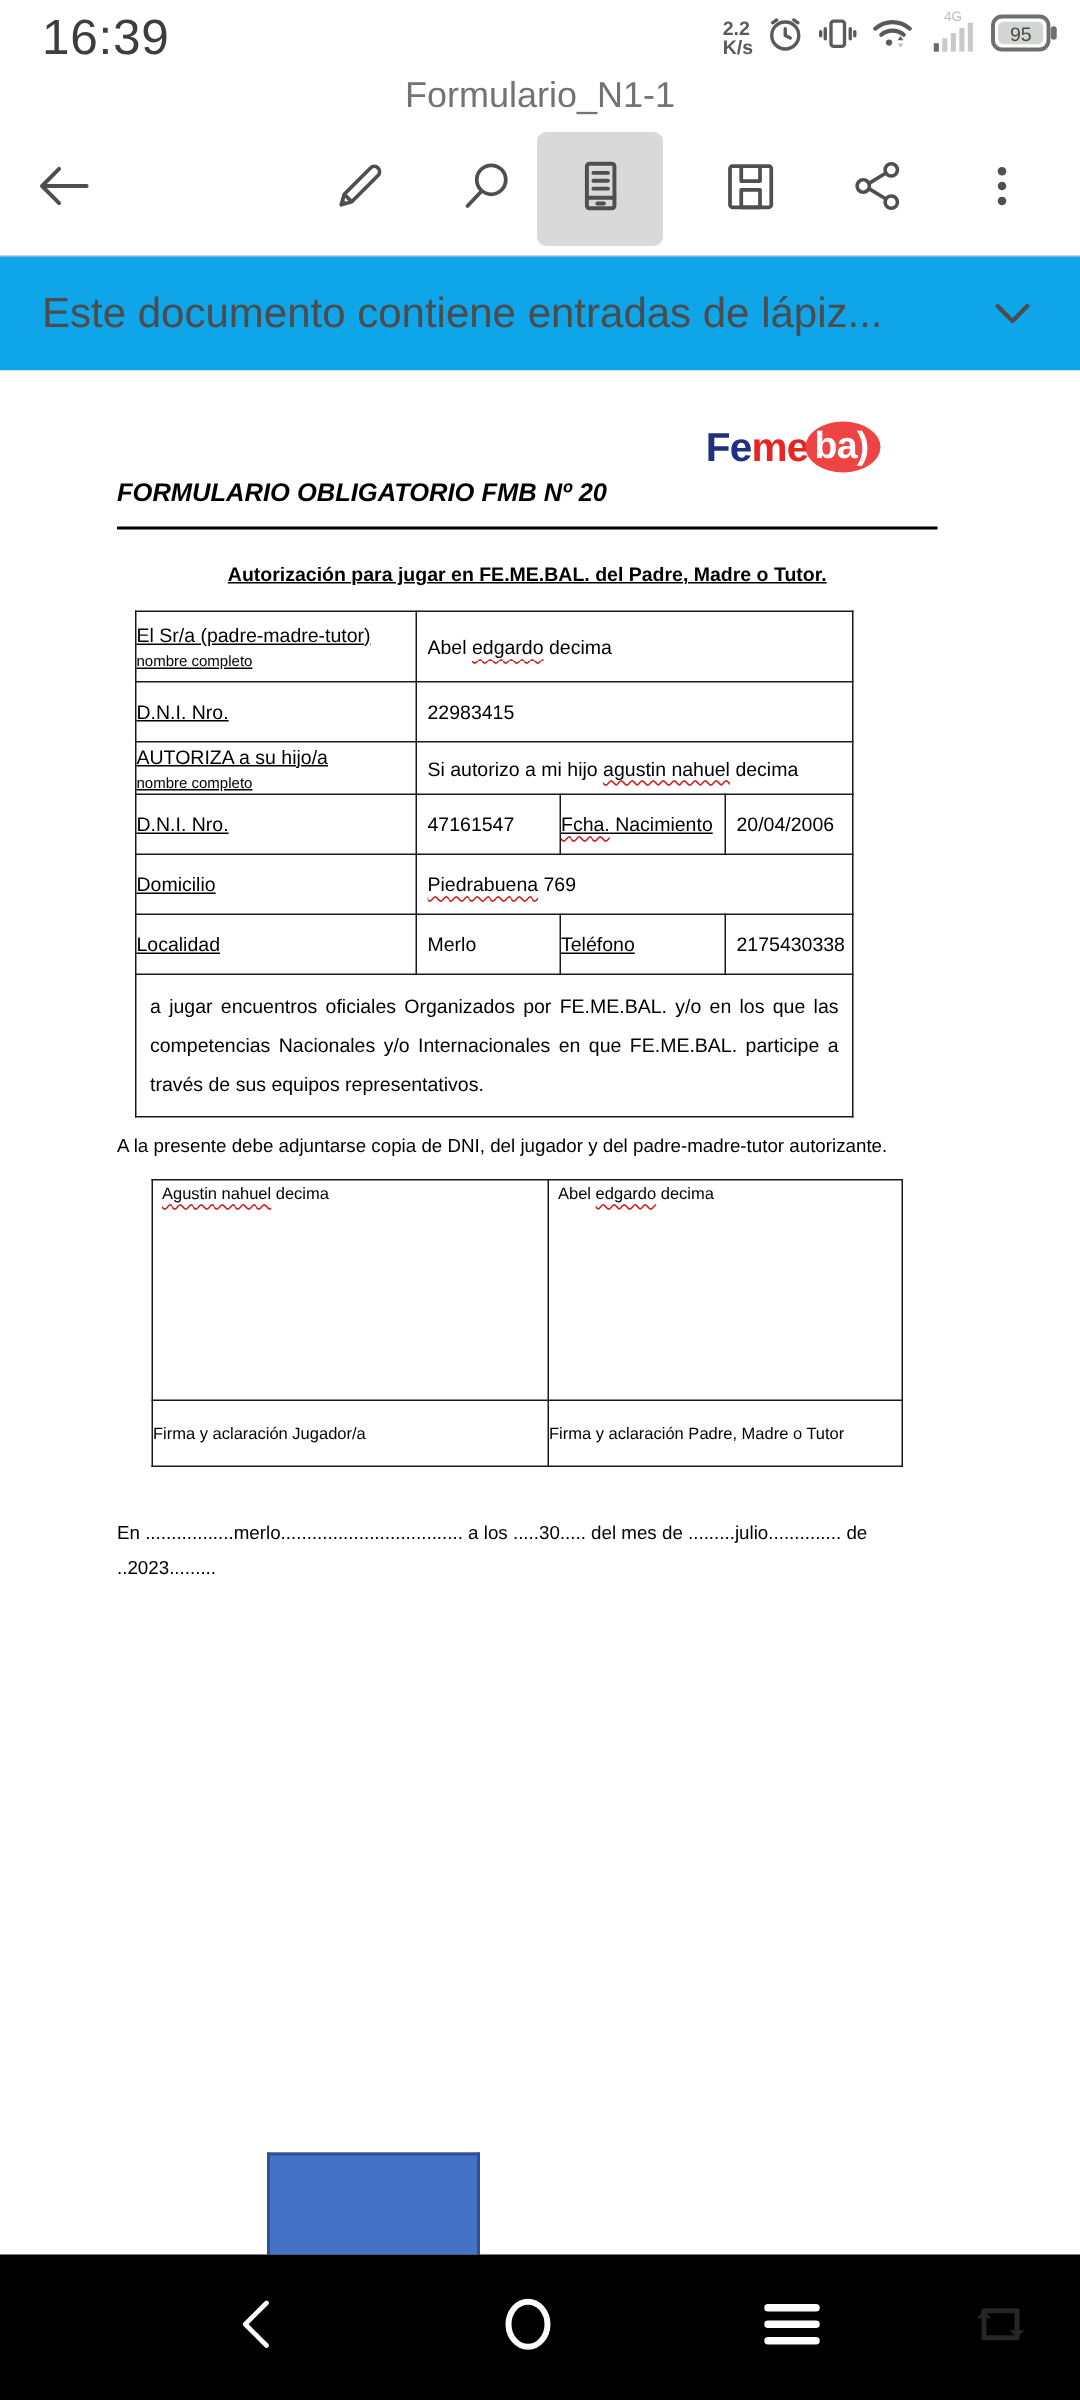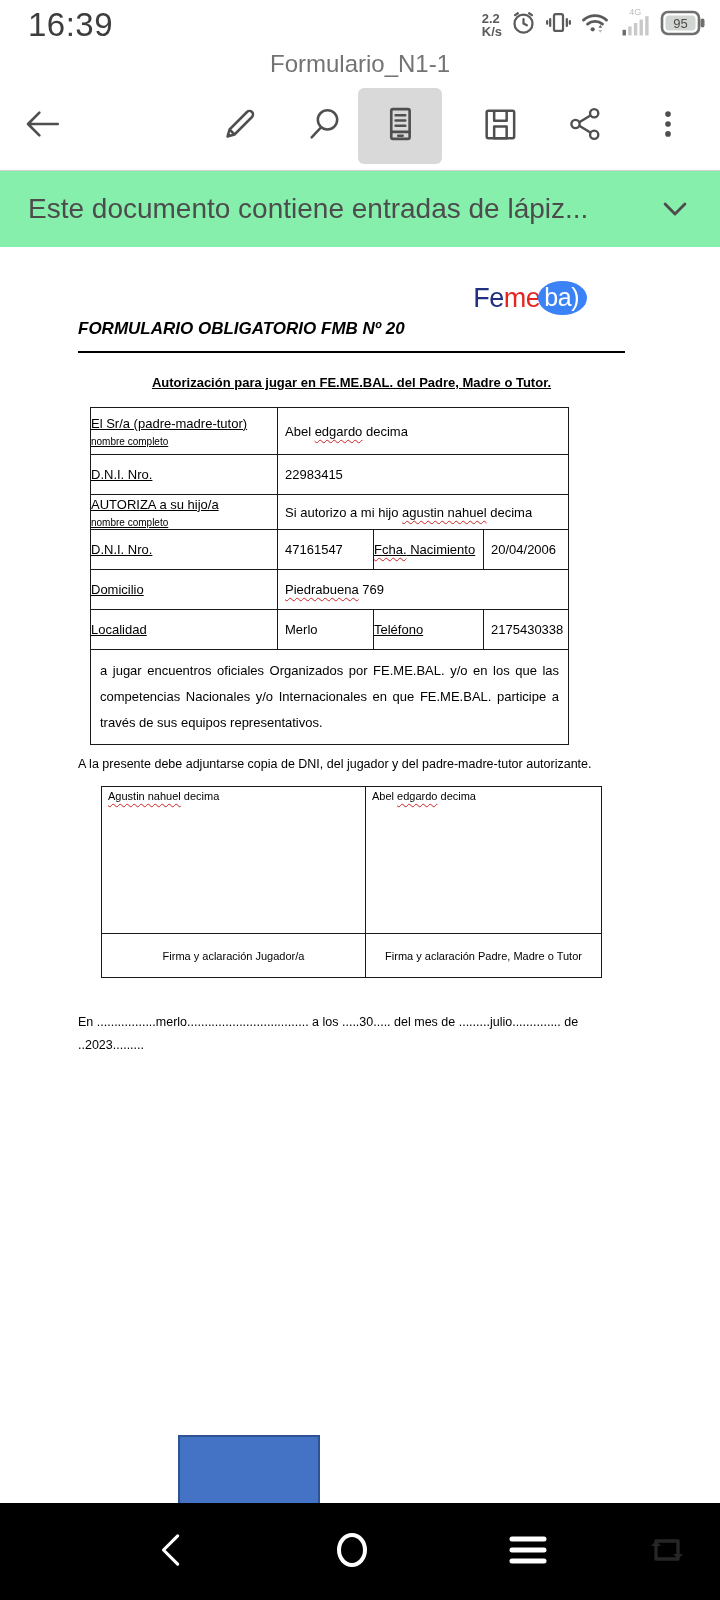--- a/index.html
+++ b/index.html
@@ -22,50 +22,50 @@
   .tb-btn.active-bg { width:84px; height:76px; background:#d9d9d9; border-radius:6px; }
   .tb-back   { left:18px; }
   .tb-pencil { left:216px; }
   .tb-search { left:301px; }
   .tb-mobile { left:358px; }
   .tb-save   { left:476px; }
   .tb-share  { left:561px; }
   .tb-more   { left:644px; }
 
   
-  .banner { height:77px; background:#86efac; border-top:1px solid #d2d2d2; display:flex; align-items:center; padding:0 28px; cursor:pointer; }
+  .banner { height:77px; background:#0ea5e9; border-top:1px solid #d2d2d2; display:flex; align-items:center; padding:0 28px; cursor:pointer; }
   .banner-text { font-size:28px; color:#4c4c4c; white-space:nowrap; overflow:hidden; }
   .banner-chevron { margin-left:auto; display:flex; }
 
   
   .page { position:relative; height:1256px; background:#fff; color:#000; }
   .logo-line { display:flex; justify-content:flex-end; padding:34px 133px 0 0; }
-  .logo { font-weight:400; font-size:27px; line-height:30px; white-space:nowrap; letter-spacing:-.5px; display:flex; align-items:center; }
+  .logo { font-weight:700; font-size:27px; line-height:30px; white-space:nowrap; letter-spacing:-.5px; display:flex; align-items:center; }
   .logo-fe { color:#1f3080; }
   .logo-me { color:#e62420; }
-  .logo-oval { background:#3b82f6; color:#fff; border-radius:50%; padding:1px 8px 3px 6px; margin-left:-2px; font-size:25px; }
+  .logo-oval { background:#ef4444; color:#fff; border-radius:50%; padding:1px 8px 3px 6px; margin-left:-2px; font-size:25px; }
   .form-code { margin:4px 0 0 78px; font-size:17px; font-weight:700; font-style:italic; }
   .rule { margin:12px 0 0 78px; width:547px; height:2px; background:#000; }
   .auth-heading { margin:22px 95px 0 78px; text-align:center; font-size:13px; font-weight:700; text-decoration:underline; }
 
   table { border-collapse:collapse; }
   .main-table { margin:17px 0 0 90px; width:478px; table-layout:fixed; }
   .main-table td { border:1.5px solid #1a1a1a; font-size:13px; vertical-align:middle; }
   .lbl { text-align:left;text-decoration:underline; }
   .sub { display:block; font-size:10px; margin-top:5px; }
   .val { padding-left:7px; }
   .just-par { padding:6px 9px; text-align:justify; line-height:26px; font-size:13px; vertical-align:top; }
   .sq { text-decoration-line:underline; text-decoration-style:wavy; text-decoration-color:#cc2222; text-decoration-thickness:1px; text-underline-offset:3px; }
 
   .note { margin:12px 0 0 78px; font-size:12.5px; }
 
   .sig-table { margin:15px 0 0 101px; width:500px; table-layout:fixed; }
   .sig-table td { border:1.5px solid #1a1a1a; font-size:11px; }
   .sig-name { height:147px; vertical-align:top; padding:3px 0 0 6px; }
-  .sig-label { height:44px; text-align:center; font-size:10.5px; }
+  .sig-label { height:44px; font-size:10.5px; }
 
   .date-para { margin:33px 95px 0 78px; font-size:12.5px; line-height:23px; }
 
   .annotation-rect { position:absolute; left:178px; top:1188px; width:142px; height:68px; background:#4472c4; border:2px solid #2e5395; border-bottom:none; }
 
   
   .nav-bar { position:absolute; left:0; bottom:0; width:720px; height:97px; background:#000; }
   .nav-btn { position:absolute; top:50%; transform:translateY(-50%); display:flex; align-items:center; justify-content:center; cursor:pointer; }
   .nav-back { left:155px; } .nav-home { left:332px; } .nav-recents { left:506px; } .nav-rotate { left:642px; }
 </style>

